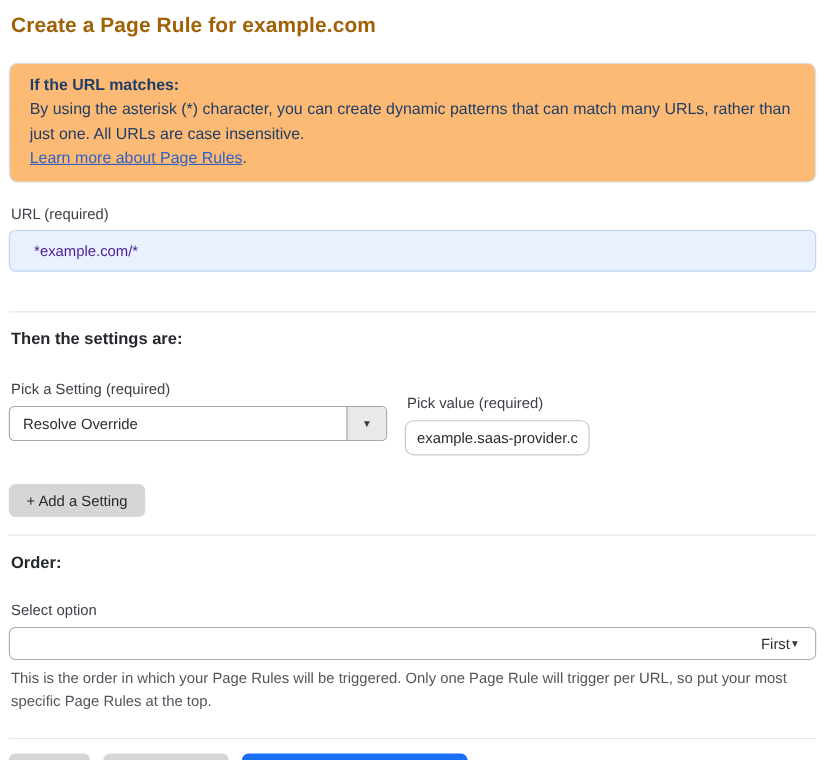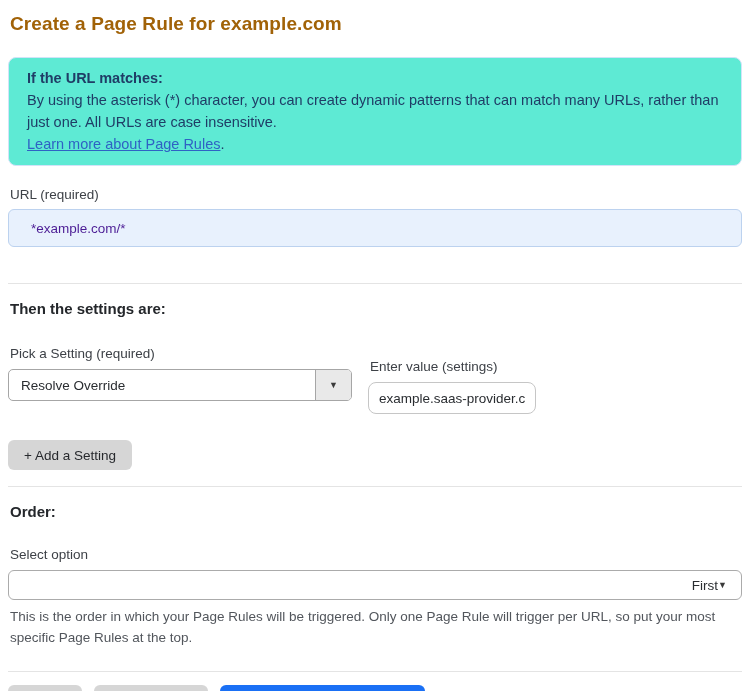--- a/index.html
+++ b/index.html
@@ -16,21 +16,21 @@
     font-size: 19px;
     font-weight: 700;
     color: #a16207;
     padding-left: 2px;
     letter-spacing: 0.1px;
   }
 
   
   .info-box {
     margin-top: 22px;
-    background: #5eead4;
+    background: #fdba74;
     border: 1px solid #d2e3f8;
     border-radius: 8px;
     padding: 9px 18px 10px 18px;
     font-size: 14.5px;
     line-height: 22px;
     color: #1f3d66;
   }
   .info-heading { font-weight: 700; }
   .info-link {
     color: #2f62c4;
@@ -212,21 +212,21 @@
     <div class="settings-col-left">
       <div class="field-label">Pick a Setting (required)</div>
       <div class="select-box">
         <div class="select-value">Resolve Override</div>
         <div class="select-arrow-box">
           <span class="arrow-glyph">▼</span>
         </div>
       </div>
     </div>
     <div class="settings-col-right">
-      <div class="field-label">Enter value (settings)</div>
+      <div class="field-label">Pick value (required)</div>
       <input class="value-input" type="text" value="example.saas-provider.com" style="">
     </div>
   </div>
 
   <button class="btn btn-gray add-setting-btn">+ Add a Setting</button>
 
   <hr class="divider divider-2">
 
   <div class="section-heading order-heading">Order:</div>
 

